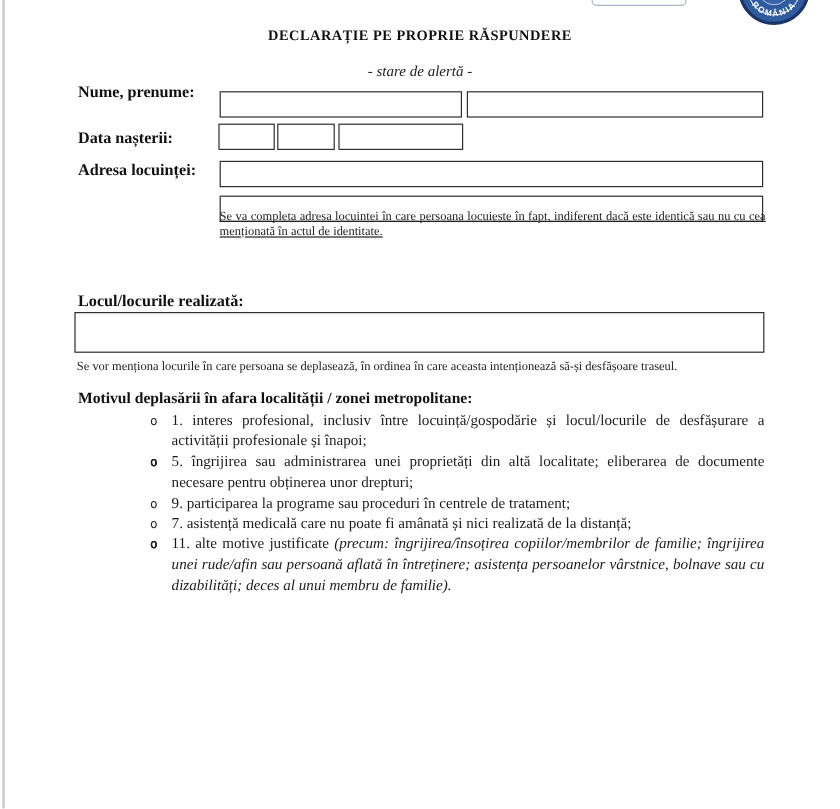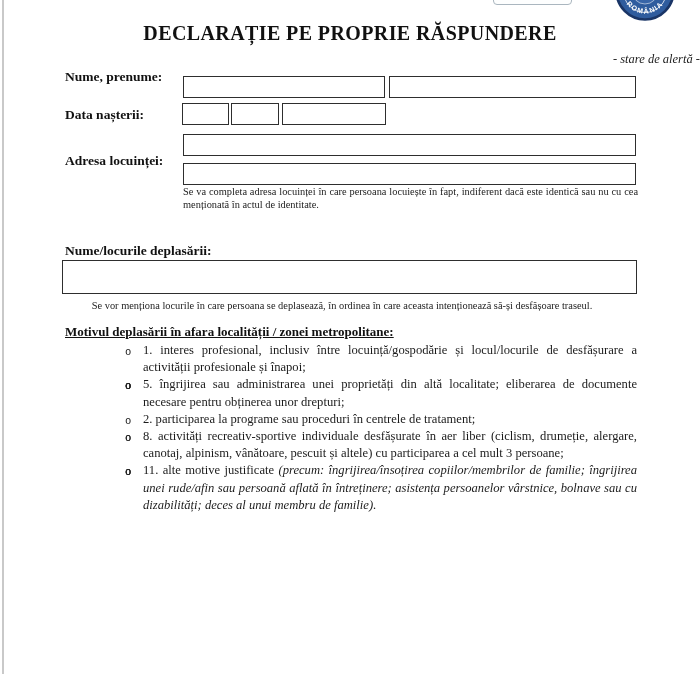--- a/index.html
+++ b/index.html
@@ -16,26 +16,26 @@
     position:absolute; left:2px; top:0; width:2px; height:100%;
     background:#c9c9c9;
   }
   .cut-button {
     position:absolute; left:493px; top:-12px; width:79px; height:17px;
     border:1.4px solid #aab6bf; border-radius:4px; background:#fdfefe;
   }
   .seal { position:absolute; left:613px; top:-40px; width:64px; height:62px; }
   .title {
     position:absolute; top:22px; left:0; width:100%;
-    text-align:center; font-size:20px; font-weight:bold; letter-spacing:.4px;
+    text-align:center; font-size:12px; font-weight:bold; letter-spacing:.4px;
     color:#111;
   }
   .subtitle {
     position:absolute; top:52px; left:0; width:100%;
-    text-align:right; font-size:12.5px; font-style:italic; color:#222;
+    text-align:center; font-size:12.5px; font-style:italic; color:#222;
   }
   .flabel {
     position:absolute; left:65px;
     font-size:13.5px; font-weight:bold; color:#111; white-space:nowrap;
   }
   .box {
     position:absolute; height:22px;
     border:1.5px solid #2e2e2e; background:#fff;
     font-family:"Liberation Serif", serif; font-size:13px; padding:0 4px;
     outline:none;
@@ -87,30 +87,30 @@
 
   <div class="flabel" style="top:69px;">Nume, prenume:</div>
   <input class="box" style="left: 183px; top: 76px; width: 202px;" value="">
   <input class="box" style="left: 389px; top: 76px; width: 247px;" value="">
 
   <div class="flabel" style="top:107px;">Data nașterii:</div>
   <input class="box" style="left: 182px; top: 103px; width: 47px;" value="">
   <input class="box" style="left: 231px; top: 103px; width: 48px;" value="">
   <input class="box" style="left: 282px; top: 103px; width: 104px;" value="">
 
-  <div class="flabel" style="top:153px;text-align:right;">Adresa locuinței:</div>
+  <div class="flabel" style="top:134px;text-align:right;">Adresa locuinței:</div>
   <input class="box" style="left: 183px; top: 134px; width: 453px;" value="">
   <input class="box" style="left: 183px; top: 163px; width: 453px;" value="">
-  <div class="note" style="left:183px; top:185px; width:455px;">Se va completa adresa locuinței în care persoana locuiește în fapt, indiferent dacă este identică sau nu cu cea menționată în actul de identitate.</div>
+  <div class="note" style="left:183px; top:174px; width:455px;text-decoration:underline;">Se va completa adresa locuinței în care persoana locuiește în fapt, indiferent dacă este identică sau nu cu cea menționată în actul de identitate.</div>
 
-  <div class="flabel" style="top:243px;">Nume/locurile deplasării:</div>
+  <div class="flabel" style="top:243px;">Locul/locurile realizată:</div>
   <input class="box" style="left: 62px; top: 260px; width: 575px; height: 34px;" value="">
-  <div class="note" style="left:52px; top:299px; width:580px; white-space:nowrap; text-align:center;">Se vor menționa locurile în care persoana se deplasează, în ordinea în care aceasta intenționează să-și desfășoare traseul.</div>
+  <div class="note" style="left:64px; top:299px; width:580px; white-space:nowrap; text-align:left;">Se vor menționa locurile în care persoana se deplasează, în ordinea în care aceasta intenționează să-și desfășoare traseul.</div>
 
-  <div class="heading" style="top:324px;text-decoration:underline;">Motivul deplasării în afara localității / zonei metropolitane:</div>
+  <div class="heading" style="top:324px;">Motivul deplasării în afara localității / zonei metropolitane:</div>
 
   <div class="reasons">
     <div class="reason">
       <span class="bullet">o</span>
       <span>1. interes profesional, inclusiv între locuință/gospodărie și locul/locurile de desfășurare a activității profesionale și înapoi;</span>
     </div>
     <div class="reason">
       <span class="bullet">o</span>
     </div>
     <div class="reason">
@@ -118,28 +118,28 @@
     </div>
     <div class="reason">
       <span class="bullet">o</span>
     </div>
     <div class="reason">
       <span class="bullet">o</span>
       <span>5. îngrijirea sau administrarea unei proprietăți din altă localitate; eliberarea de documente necesare pentru obținerea unor drepturi;</span>
     </div>
     <div class="reason">
       <span class="bullet">o</span>
-      <span>2. participarea la programe sau proceduri în centrele de tratament;</span>
+      <span>9. participarea la programe sau proceduri în centrele de tratament;</span>
     </div>
     <div class="reason">
       <span class="bullet">o</span>
+      <span>7. asistență medicală care nu poate fi amânată și nici realizată de la distanță;</span>
     </div>
     <div class="reason">
       <span class="bullet">o</span>
-      <span>8. activități recreativ-sportive individuale desfășurate în aer liber (ciclism, drumeție, alergare, canotaj, alpinism, vânătoare, pescuit și altele) cu participarea a cel mult 3 persoane;</span>
     </div>
     <div class="reason">
       <span class="bullet">o</span>
     </div>
     <div class="reason">
       <span class="bullet">o</span>
     </div>
     <div class="reason">
       <span class="bullet">o</span>
       <span>11. alte motive justificate </span><span class="it">(precum: îngrijirea/însoțirea copiilor/membrilor de familie; îngrijirea unei rude/afin sau persoană aflată în întreținere; asistența persoanelor vârstnice, bolnave sau cu dizabilități; deces al unui membru de familie).</span>

